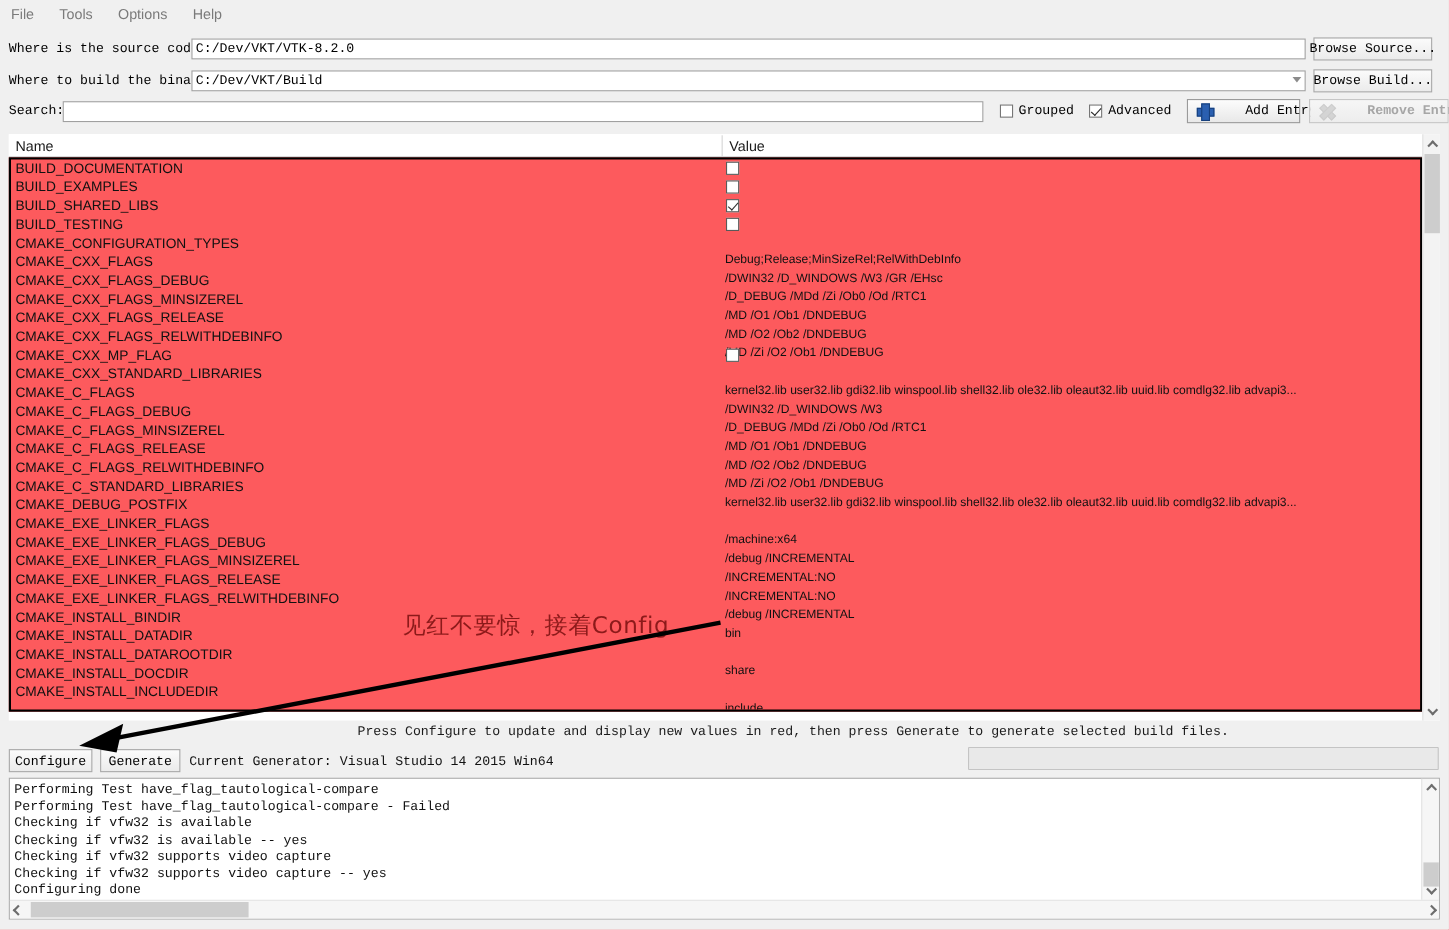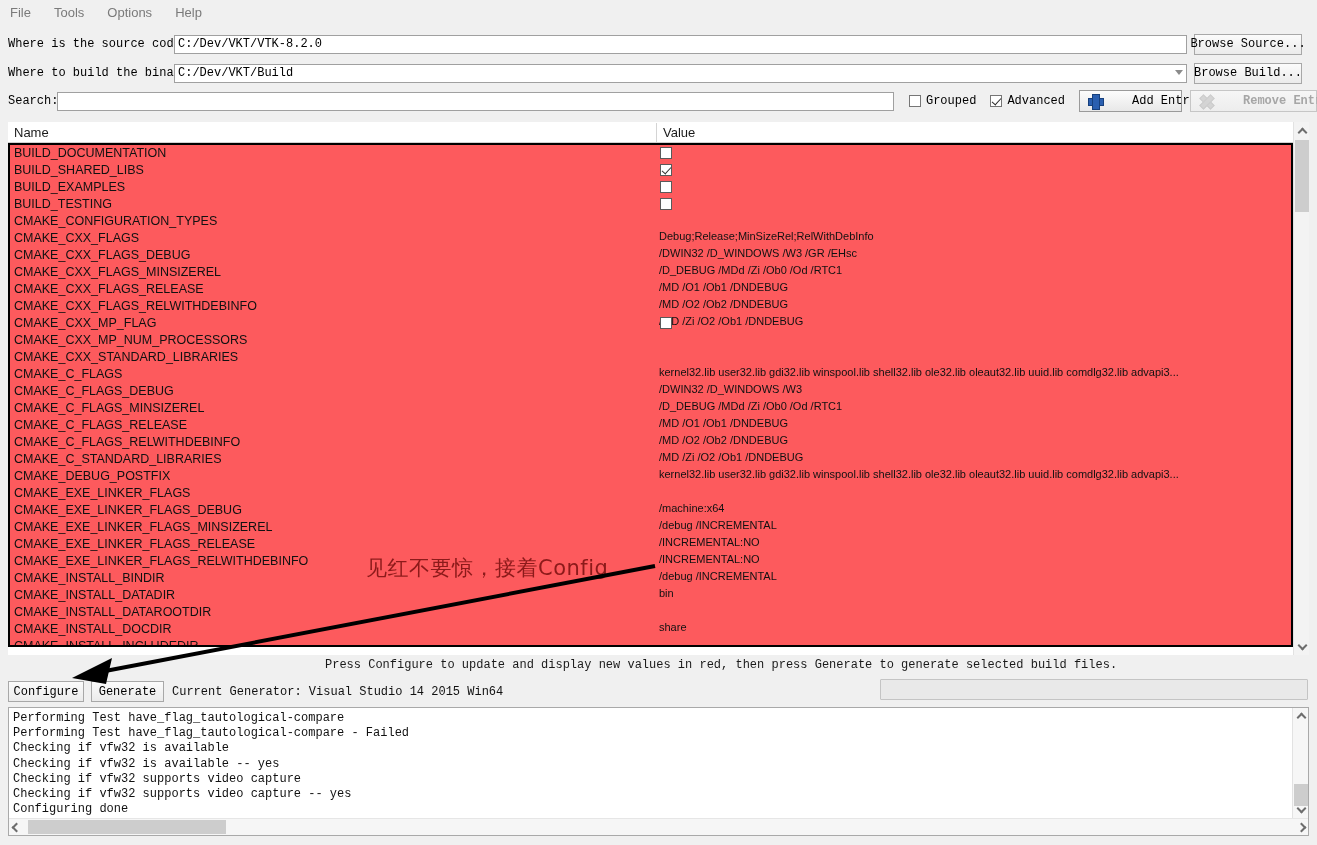--- a/index.html
+++ b/index.html
@@ -375,28 +375,28 @@
       <div class="th-sep" style="left:648px;"></div>
       <div class="th" style="left:649px; width:636px;">Value</div>
     </div>
 
     <div class="rows-area" id="rows-area" style="background: rgb(253, 90, 93);">
         <div class="crow">
           <div class="cname">BUILD_DOCUMENTATION</div>
           <div class="cval-check"></div>
         </div>
         <div class="crow">
+          <div class="cname">BUILD_EXAMPLES</div>
+          <div class="cval-check"></div>
+        </div>
+        <div class="crow">
           <div class="cname">BUILD_SHARED_LIBS</div>
           <div class="cval-check checked"></div>
         </div>
         <div class="crow">
-          <div class="cname">BUILD_EXAMPLES</div>
-          <div class="cval-check"></div>
-        </div>
-        <div class="crow">
           <div class="cname">BUILD_TESTING</div>
           <div class="cval-check"></div>
         </div>
         <div class="crow">
           <div class="cname">CMAKE_CONFIGURATION_TYPES</div>
           <div class="cval">Debug;Release;MinSizeRel;RelWithDebInfo</div>
         </div>
         <div class="crow">
           <div class="cname">CMAKE_CXX_FLAGS</div>
           <div class="cval"> /DWIN32 /D_WINDOWS /W3 /GR /EHsc</div>
@@ -413,24 +413,20 @@
           <div class="cname">CMAKE_CXX_FLAGS_RELEASE</div>
           <div class="cval">/MD /O2 /Ob2 /DNDEBUG</div>
         </div>
         <div class="crow">
           <div class="cname">CMAKE_CXX_FLAGS_RELWITHDEBINFO</div>
           <div class="cval">/MD /Zi /O2 /Ob1 /DNDEBUG</div>
         </div>
         <div class="crow">
           <div class="cname">CMAKE_CXX_MP_FLAG</div>
           <div class="cval-check"></div>
-        </div>
-        <div class="crow">
-          <div class="cname">CMAKE_CXX_MP_NUM_PROCESSORS</div>
-          <div class="cval"></div>
         </div>
         <div class="crow">
           <div class="cname">CMAKE_CXX_STANDARD_LIBRARIES</div>
           <div class="cval">kernel32.lib user32.lib gdi32.lib winspool.lib shell32.lib ole32.lib oleaut32.lib uuid.lib comdlg32.lib advapi3...</div>
         </div>
         <div class="crow">
           <div class="cname">CMAKE_C_FLAGS</div>
           <div class="cval"> /DWIN32 /D_WINDOWS /W3</div>
         </div>
         <div class="crow">

